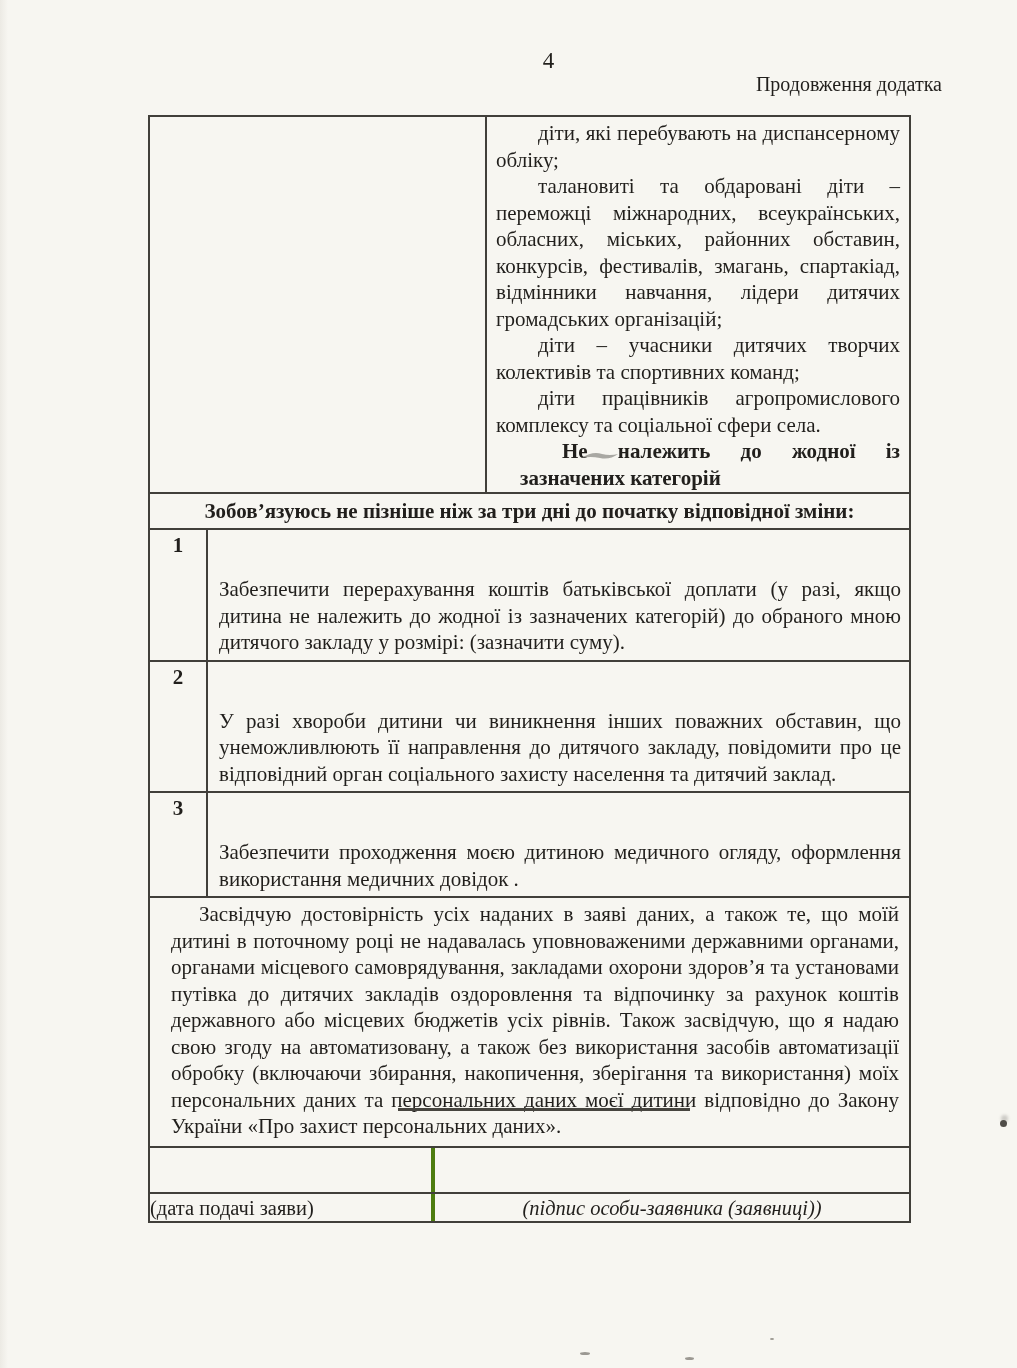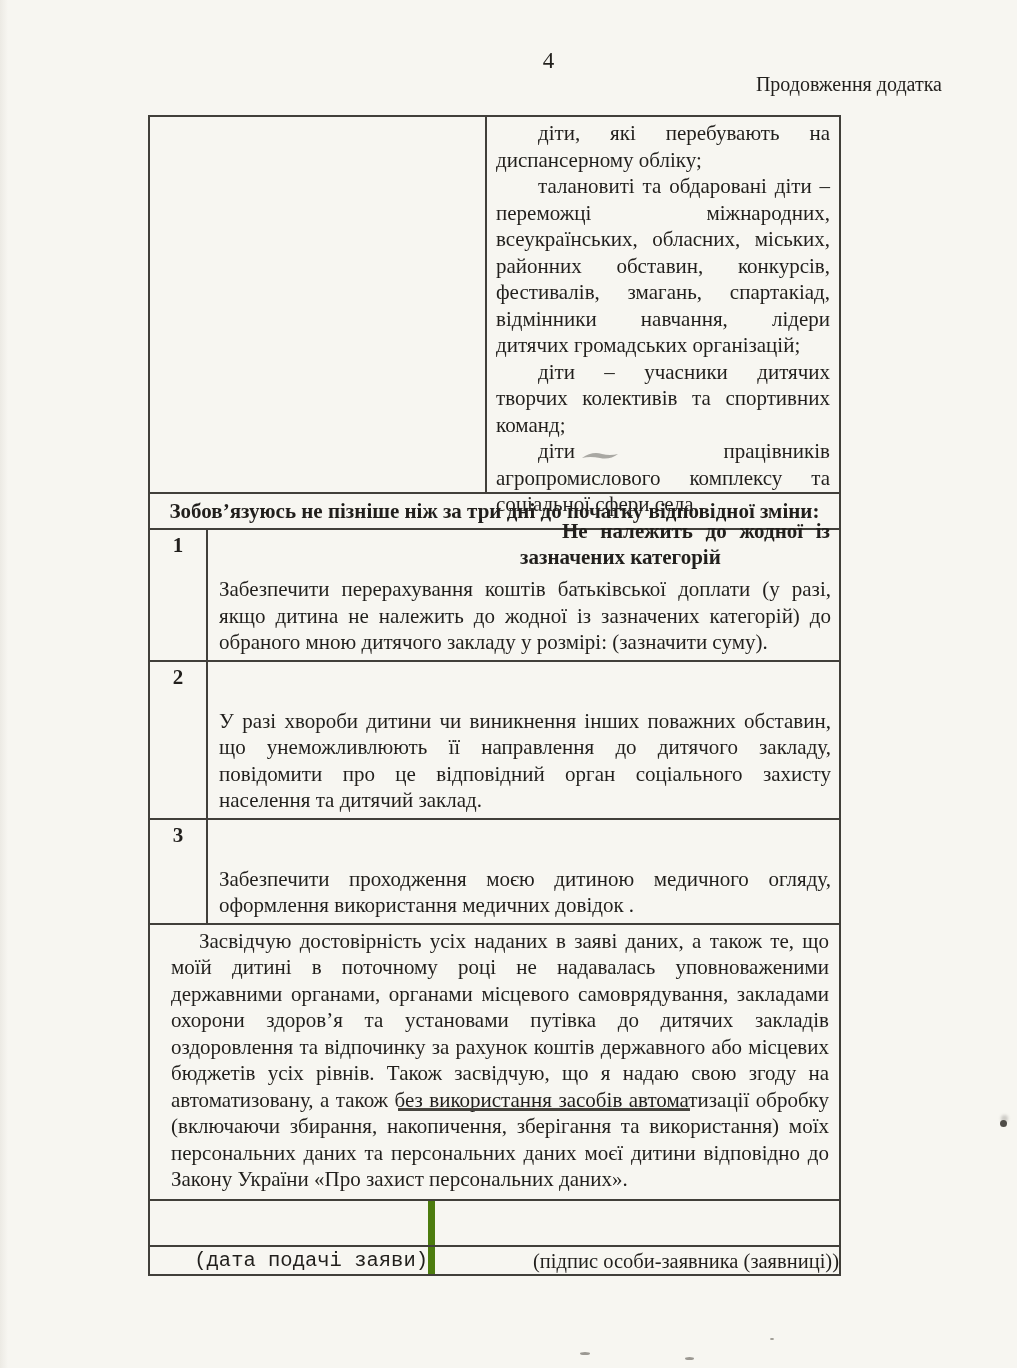--- a/index.html
+++ b/index.html
@@ -20,21 +20,21 @@
   }
   .page-number {
     position: absolute; top: 48px; left: 489px; width: 120px;
     text-align: center; font-size: 23px; letter-spacing: 1px;
   }
   .header-right {
     position: absolute; top: 73px; left: 640px; width: 302px;
     text-align: right; font-size: 20px;
   }
   .doc-table {
-    position: absolute; top: 115px; left: 148px; width: 693px;
+    position: absolute; top: 115px; left: 148px; width: 763px;
     border: 2px solid #413f3a;
     font-size: 21px; line-height: 26.5px;
   }
   .row { border-top: 2px solid #413f3a; }
   .row:first-child { border-top: none; }
 
   .top-sec { display: flex; height: 375px; }
   .left-col { width: 337px; border-right: 2px solid #413f3a; position: relative; }
   .right-col { flex: 1; padding: 3px 9px 0 9px; }
   .right-col p { text-indent: 42px; text-align: justify; }
@@ -51,22 +51,22 @@
     font-weight: bold; text-align: center; padding-top: 2px;
     flex: none;
   }
   .num-text { flex: 1; padding: 2px 8px 4px 11px; text-align: justify; margin-top: 44px; }
 
   .decl-row { padding: 3px 10px 6px 21px; min-height: 240px; }
   .decl-row p { text-indent: 28px; text-align: justify; }
 
   .sig-empty { display: flex; height: 46px; }
   .sig-labels { display: flex; height: 29px; font-size: 20.5px; }
-  .sig-date-cell { width: 285px; border-right: 7px solid #4d7c0f; text-align: right; flex: none; font-family: Liberation Mono, monospace; }
-  .sig-sign-cell { flex: 1; text-align: right; }
+  .sig-date-cell { width: 285px; border-right: 4px solid #4d7c0f; text-align: left; flex: none; }
+  .sig-sign-cell { flex: 1; text-align: center; font-style: italic; }
   .sig-labels .sig-date-cell, .sig-labels .sig-sign-cell { padding-top: 1px; }
 
   .sign-line {
     position: absolute; top: 1108px; left: 398px; width: 292px; height: 3px;
     background: #47453f;
   }
   .smudge {
     position: absolute; top: 332px; left: 430px; width: 40px; height: 14px;
   }
   .dot-artifact {

